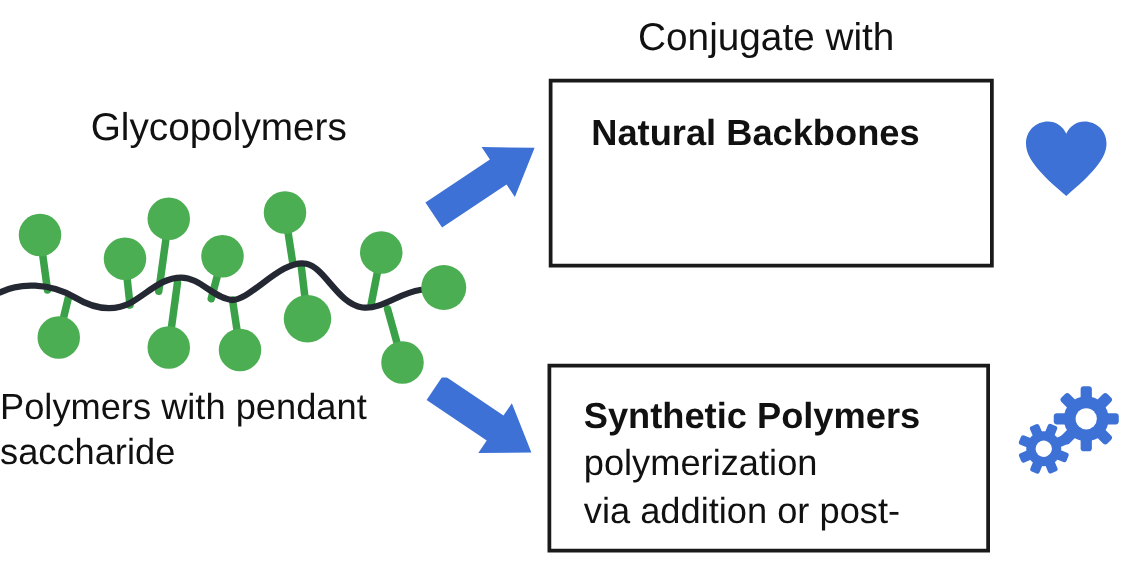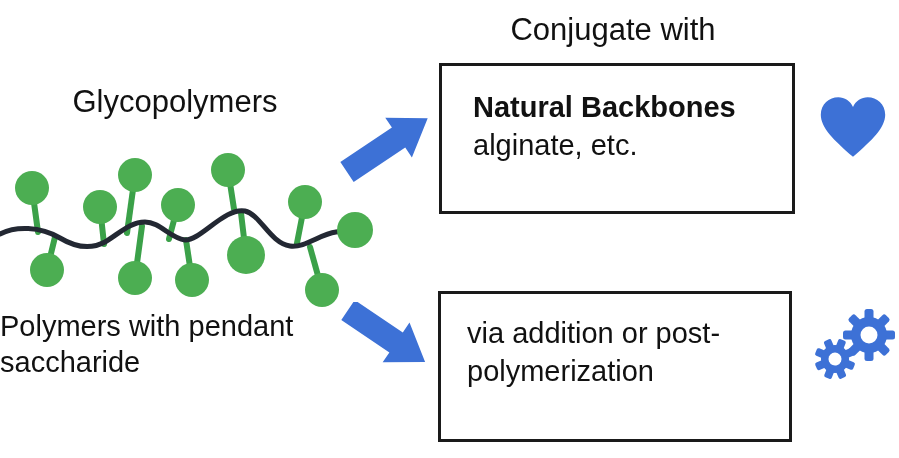--- a/index.html
+++ b/index.html
@@ -106,26 +106,26 @@
 </svg>
 
 <svg class="abs" style="left:340px;top:302px;" width="100" height="76" viewBox="0 0 100 76">
   <g transform="translate(8,8) rotate(34)">
     <polygon class="fill-blue" points="0,-12 58,-12 58,-24 93,0 58,24 58,12 0,12"></polygon>
   </g>
 </svg>
 
 <div class="abs conj-box" id="box-natural">
   <div class="heading">Natural Backbones</div>
-  <div>alginate, etc.</div>
 </div>
 
 <div class="abs conj-box" id="box-synthetic">
+  <div class="heading">Synthetic Polymers</div>
+  <div>polymerization</div>
   <div>via addition or post-</div>
-  <div>polymerization</div>
 </div>
 
 <svg class="abs" style="left:818px;top:96px;" width="70" height="64" viewBox="0 0 100 90">
   <path class="fill-blue" d="M50 86 C22 62 4 44 4 26 C4 11 16 1 29 1 C38 1 46 6 50 15 C54 6 62 1 71 1
            C84 1 96 11 96 26 C96 44 78 62 50 86 Z"></path>
 </svg>
 
 <svg class="abs" style="left:812px;top:300px;" width="88" height="84" viewBox="0 0 88 84">
 
   <g transform="translate(57,35)">

